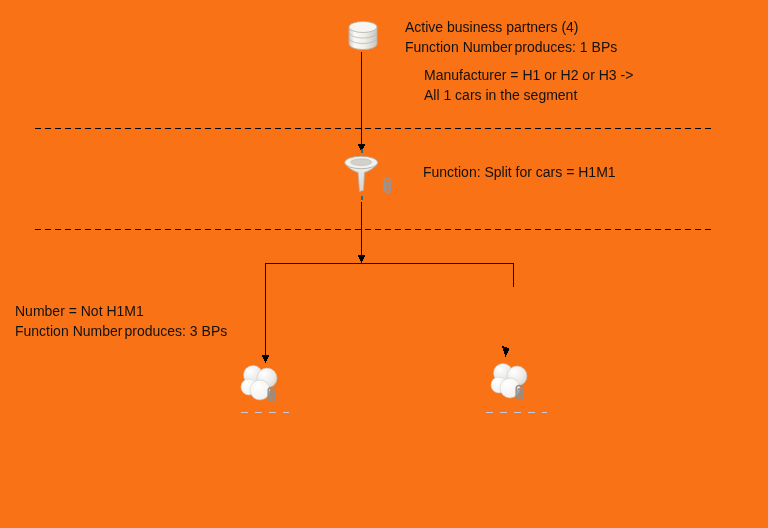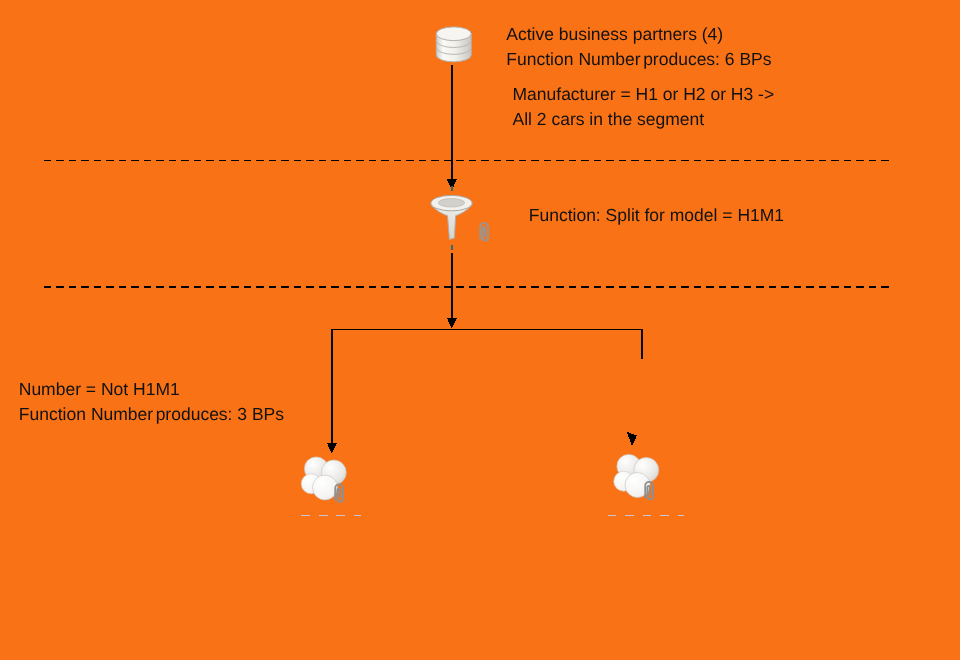--- a/index.html
+++ b/index.html
@@ -108,28 +108,28 @@
     <circle cx="27" cy="14" r="10" fill="url(#sph)" stroke="#c6c4c0" stroke-width="0.5"></circle>
     <circle cx="9" cy="23" r="8" fill="url(#sphL)" stroke="#d2d0cc" stroke-width="0.5"></circle>
     <circle cx="20" cy="26" r="10" fill="url(#sphL)" stroke="#c6c4c0" stroke-width="0.5"></circle>
   </svg>
   <svg class="abs icon" style="left:513px;top:383px" width="13" height="21" viewBox="0 0 13 21" xmlns="http://www.w3.org/2000/svg">
     <path d="M3.2,15.5 L3.2,5.6 A3.1,3.1 0 0 1 9.4,5.6 L9.4,14.2 A2.2,2.2 0 0 1 5,14.2 L5,6.8 A1,1 0 0 1 7,6.8 L7,13.4" fill="none" stroke="#8f8f8f" stroke-width="1.5"></path>
   </svg>
 
   <div class="abs txt" style="left:405px;top:17px">
     <div>Active business partners (4)</div>
-    <div><span>Function</span><span class="fn-italic">Number</span><span>produces: 6 BPs</span></div>
+    <div><span>Function</span><span class="fn-italic">Number</span><span>produces: 1 BPs</span></div>
   </div>
-  <div class="abs txt" style="left:410px;top:65px">
+  <div class="abs txt" style="left:424px;top:65px">
     <div>Manufacturer = H1 or H2 or H3 -&gt;</div>
-    <div>All 2 cars in the segment</div>
+    <div>All 1 cars in the segment</div>
   </div>
 
-  <div class="abs txt" style="left:423px;top:162px">Function: Split for model = H1M1</div>
+  <div class="abs txt" style="left:423px;top:162px">Function: Split for cars = H1M1</div>
 
   <div class="abs txt" style="left:15px;top:301px">
     <div>Number = Not H1M1</div>
     <div><span>Function</span><span class="fn-italic">Number</span><span>produces: 3 BPs</span></div>
   </div>
 
 
 </div>
 
 </body></html>

